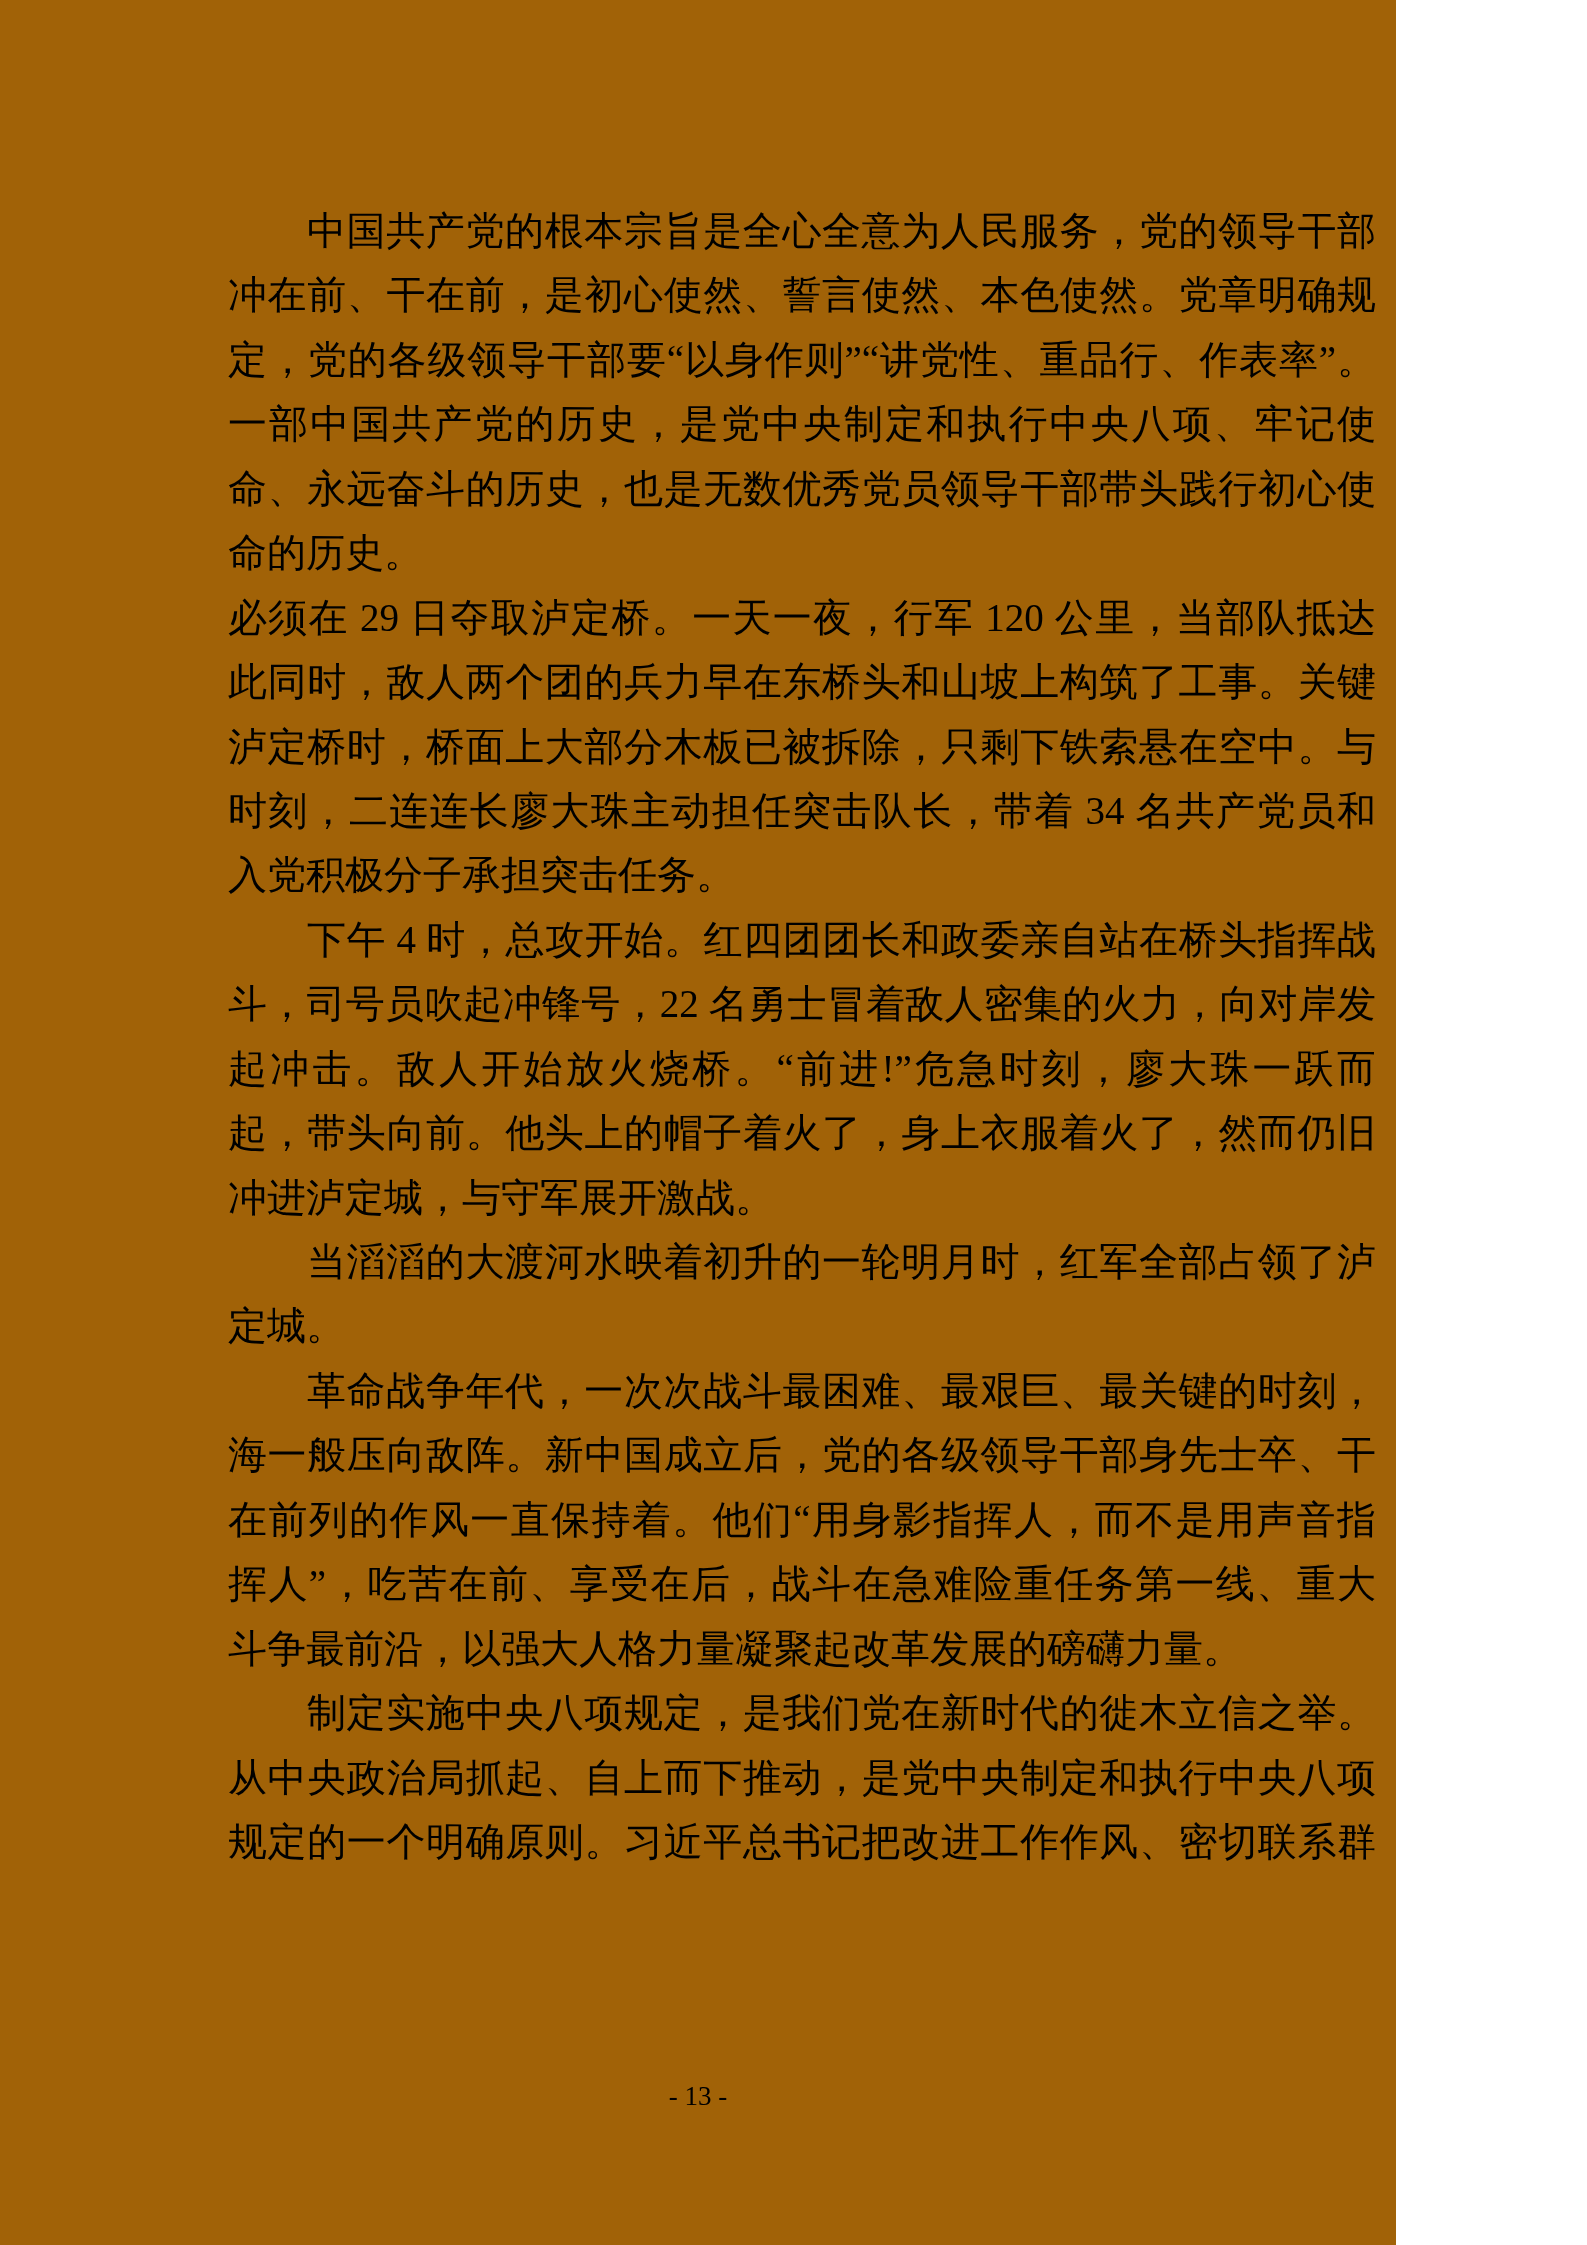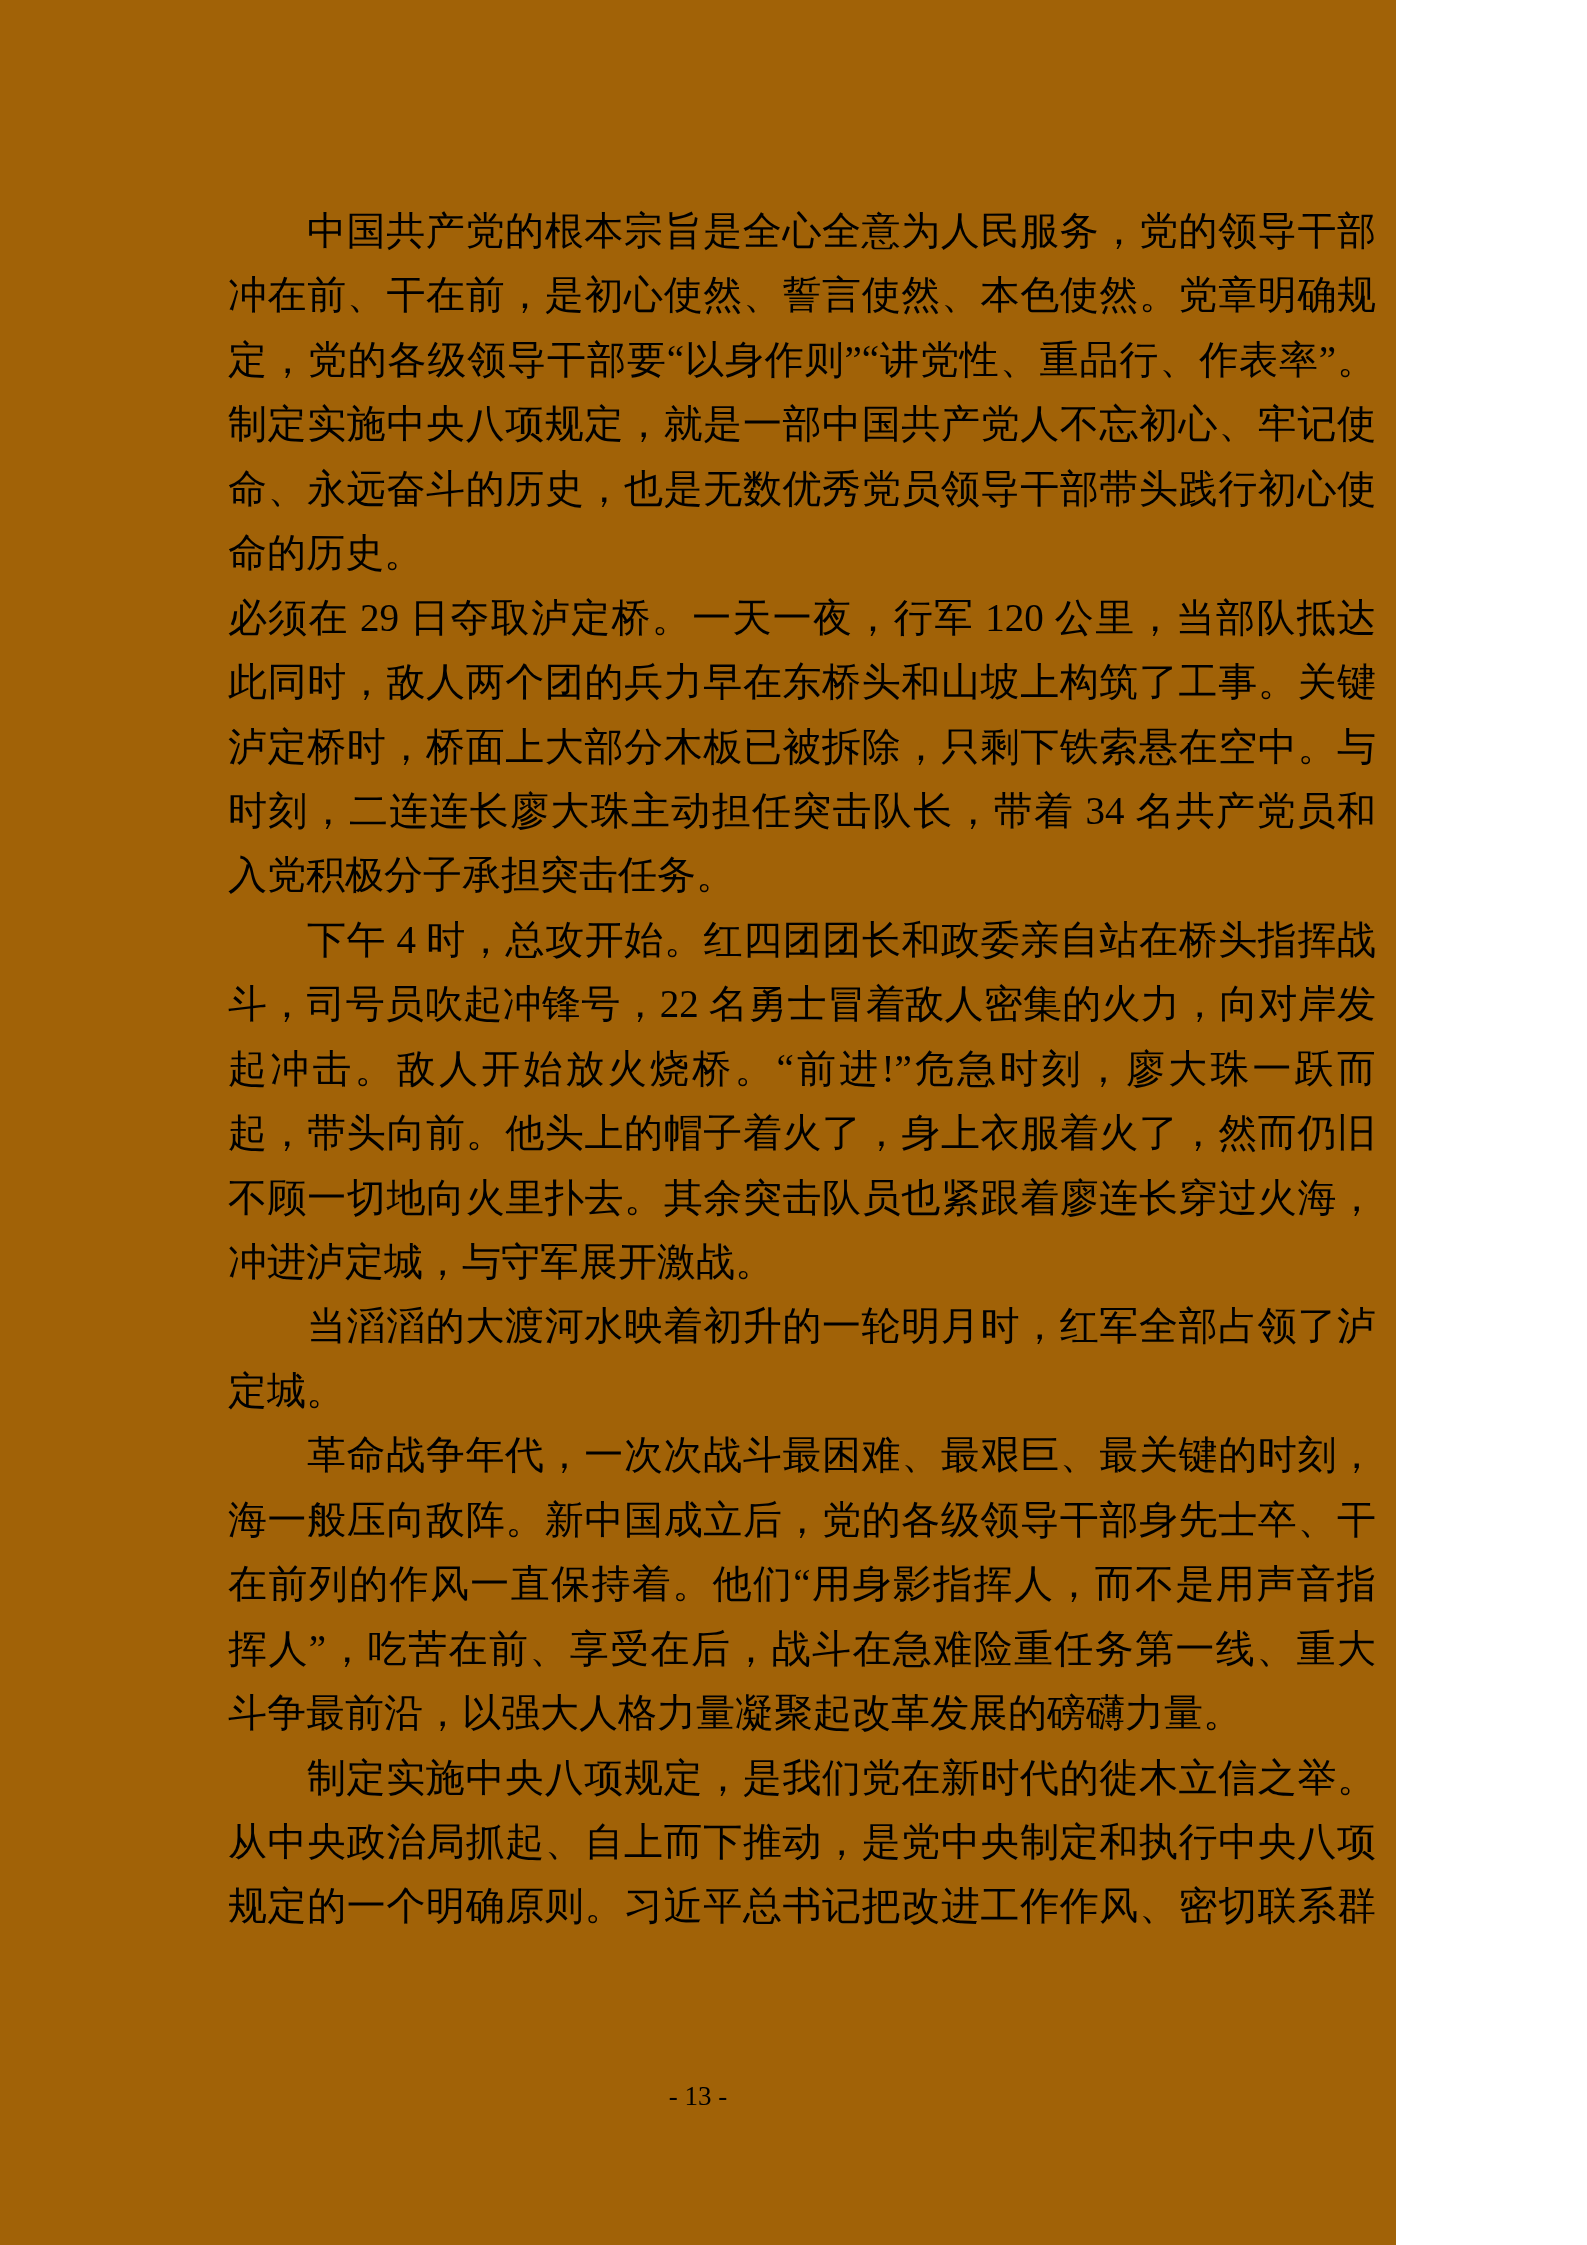--- a/index.html
+++ b/index.html
@@ -61,39 +61,38 @@
 </head>
 <body>
 
 <div class="page">
   <div class="text-block">
 
     <div class="para">
       <div class="line indent">中国共产党的根本宗旨是全心全意为人民服务，党的领导干部</div>
       <div class="line">冲在前、干在前，是初心使然、誓言使然、本色使然。党章明确规</div>
       <div class="line">定，党的各级领导干部要“以身作则”“讲党性、重品行、作表率”。</div>
-      <div class="line">制定实施中央八项规定，就是一部中国共产党人不忘初心、牢记使</div>
+      <div class="line">一部中国共产党的历史，是党中央制定和执行中央八项、牢记使</div>
       <div class="line">命、永远奋斗的历史，也是无数优秀党员领导干部带头践行初心使</div>
       <div class="line para-end">命的历史。</div>
     </div>
 
     <div class="para">
       <div class="line">必须在 29 日夺取泸定桥。一天一夜，行军 120 公里，当部队抵达</div>
       <div class="line">此同时，敌人两个团的兵力早在东桥头和山坡上构筑了工事。关键</div>
       <div class="line">泸定桥时，桥面上大部分木板已被拆除，只剩下铁索悬在空中。与</div>
       <div class="line">时刻，二连连长廖大珠主动担任突击队长，带着 34 名共产党员和</div>
       <div class="line para-end">入党积极分子承担突击任务。</div>
     </div>
 
     <div class="para">
       <div class="line indent">下午 4 时，总攻开始。红四团团长和政委亲自站在桥头指挥战</div>
       <div class="line">斗，司号员吹起冲锋号，22 名勇士冒着敌人密集的火力，向对岸发</div>
       <div class="line">起冲击。敌人开始放火烧桥。“前进!”危急时刻，廖大珠一跃而</div>
       <div class="line">起，带头向前。他头上的帽子着火了，身上衣服着火了，然而仍旧</div>
-      <div class="line">不顾一切地向火里扑去。其余突击队员也紧跟着廖连长穿过火海，</div>
       <div class="line para-end">冲进泸定城，与守军展开激战。</div>
     </div>
 
     <div class="para">
       <div class="line indent">当滔滔的大渡河水映着初升的一轮明月时，红军全部占领了泸</div>
       <div class="line para-end">定城。</div>
     </div>
 
     <div class="para">
       <div class="line indent">革命战争年代，一次次战斗最困难、最艰巨、最关键的时刻，</div>

